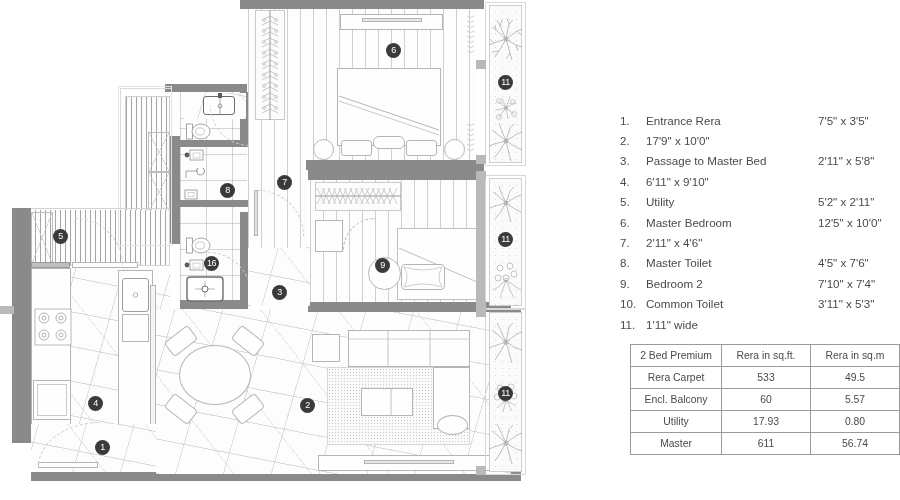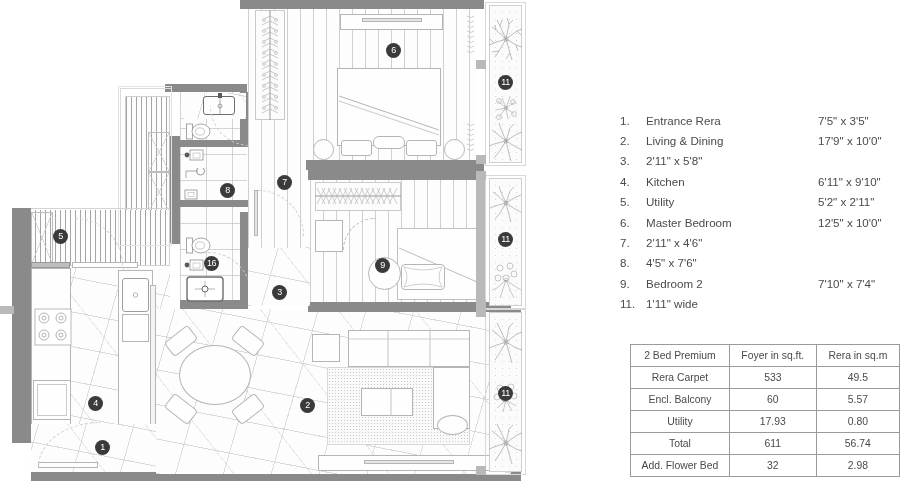--- a/index.html
+++ b/index.html
@@ -56,21 +56,21 @@
   
   #legend{position:absolute;left:620px;top:110px;width:275px;}
   .lrow{display:flex;height:20.4px;align-items:center;font-size:11.6px;color:#4a4a4a;}
   .lnum{width:26px;flex:0 0 26px;}
   .lname{width:172px;flex:0 0 172px;}
   .ldim{flex:1;white-space:nowrap;}
 
   #areatable{position:absolute;left:630px;top:344px;border-collapse:collapse;
              font-size:10.4px;color:#4a4a4a;}
   #areatable td{border:1px solid #9a9a9a;text-align:center;
-                padding:4px 10px;height:13px;white-space:nowrap;}
+                padding:4px 4px;height:13px;white-space:nowrap;}
   #areatable td:nth-child(1){width:86px;}
   #areatable td:nth-child(2){width:88px;}
   #areatable td:nth-child(3){width:88px;}
 
   .plantsvg{position:absolute;}
 </style>
 </head>
 <body>
 
 <div id="floorplan" class="abs" style="left:0;top:0;width:560px;height:500px;">
@@ -450,87 +450,87 @@
 </div>
 
 <div id="legend">
   <div class="lrow">
     <span class="lnum">1.</span>
     <span class="lname">Entrance Rera</span>
     <span class="ldim">7'5" x 3'5"</span>
   </div>
   <div class="lrow">
     <span class="lnum">2.</span>
-    <span class="lname">Living &amp; Dining</span>
     <span class="ldim">17'9" x 10'0"</span>
   </div>
   <div class="lrow">
     <span class="lnum">3.</span>
+    <span class="lname">Passage to Master Bed</span>
     <span class="ldim">2'11" x 5'8"</span>
   </div>
   <div class="lrow">
     <span class="lnum">4.</span>
-    <span class="lname">Kitchen</span>
     <span class="ldim">6'11" x 9'10"</span>
   </div>
   <div class="lrow">
     <span class="lnum">5.</span>
     <span class="lname">Utility</span>
     <span class="ldim">5'2" x 2'11"</span>
   </div>
   <div class="lrow">
     <span class="lnum">6.</span>
     <span class="lname">Master Bedroom</span>
     <span class="ldim">12'5" x 10'0"</span>
   </div>
   <div class="lrow">
     <span class="lnum">7.</span>
     <span class="ldim">2'11" x 4'6"</span>
   </div>
   <div class="lrow">
     <span class="lnum">8.</span>
+    <span class="lname">Master Toilet</span>
     <span class="ldim">4'5" x 7'6"</span>
   </div>
   <div class="lrow">
     <span class="lnum">9.</span>
     <span class="lname">Bedroom 2</span>
     <span class="ldim">7'10" x 7'4"</span>
+  </div>
+  <div class="lrow">
+    <span class="lnum">10.</span>
+    <span class="lname">Common Toilet</span>
+    <span class="ldim">3'11" x 5'3"</span>
   </div>
   <div class="lrow">
     <span class="lnum">11.</span>
     <span class="ldim">1'11" wide</span>
   </div>
 </div>
 
 <table id="areatable">
   <tbody>
     <tr>
       <td>2 Bed Premium</td>
-      <td>Foyer in sq.ft.</td>
+      <td>Rera in sq.ft.</td>
       <td>Rera in sq.m</td>
     </tr>
     <tr>
       <td>Rera Carpet</td>
       <td>533</td>
       <td>49.5</td>
     </tr>
     <tr>
       <td>Encl. Balcony</td>
       <td>60</td>
       <td>5.57</td>
     </tr>
     <tr>
       <td>Utility</td>
       <td>17.93</td>
       <td>0.80</td>
     </tr>
     <tr>
-      <td>Total</td>
+      <td>Master</td>
       <td>611</td>
       <td>56.74</td>
     </tr>
-    <tr>
-      <td>Add. Flower Bed</td>
-      <td>32</td>
-      <td>2.98</td>
-    </tr>
   </tbody>
 </table>
 
 </body></html>

